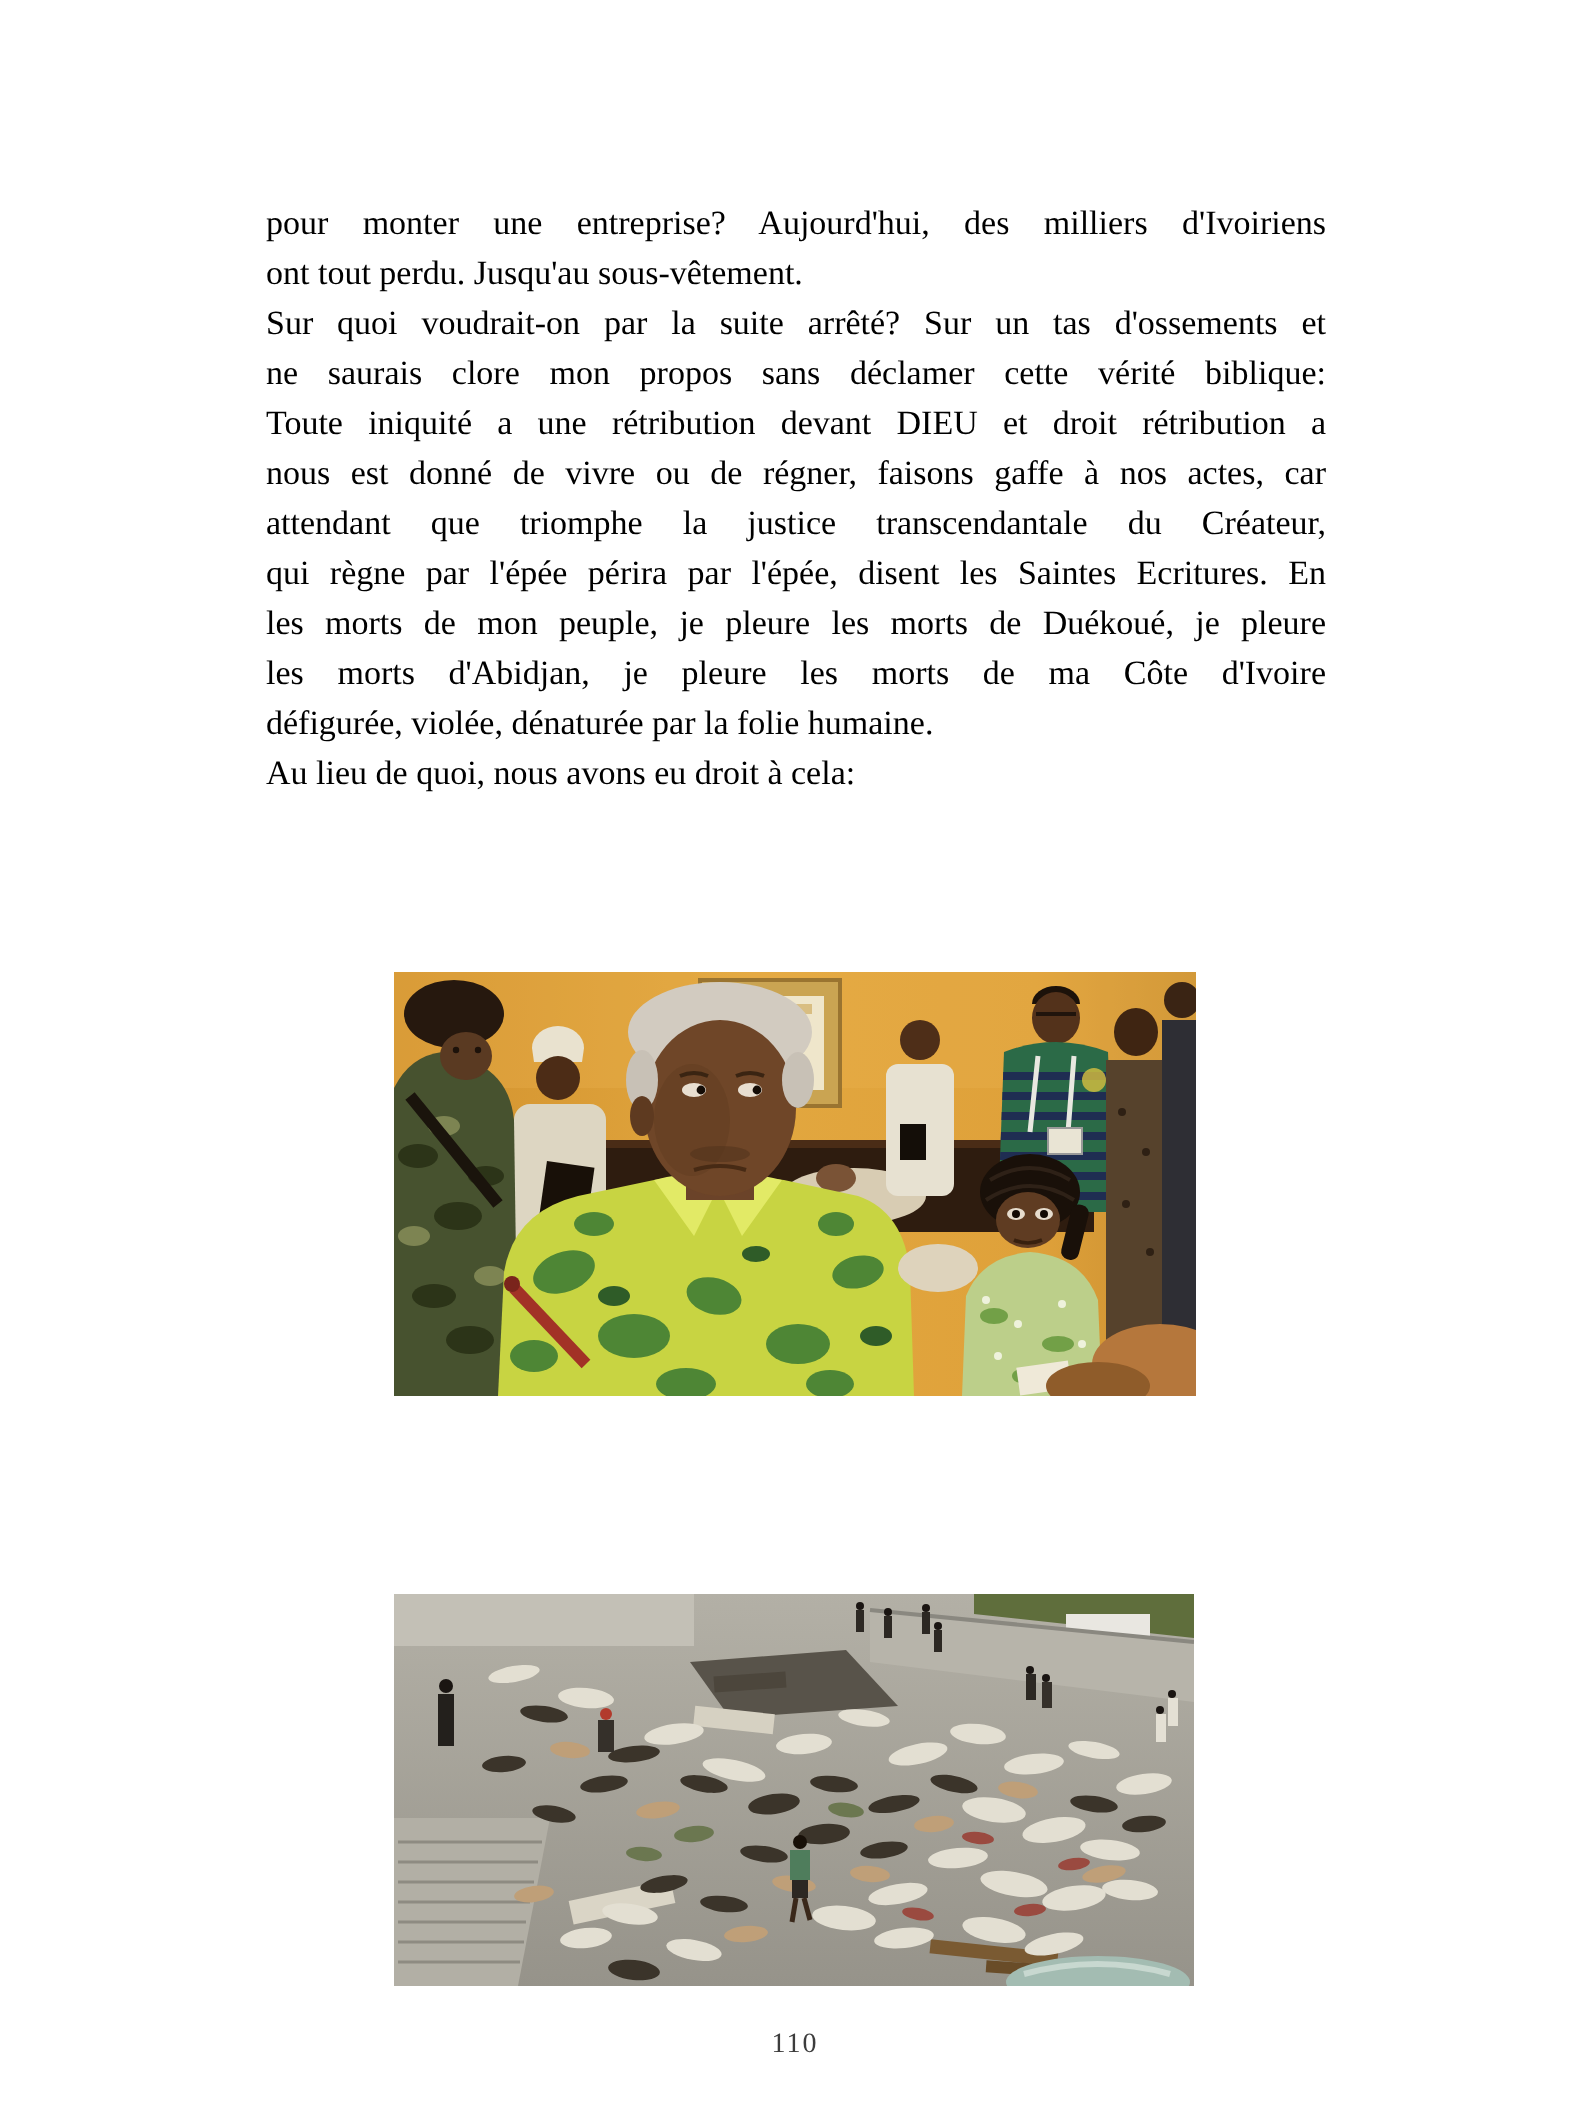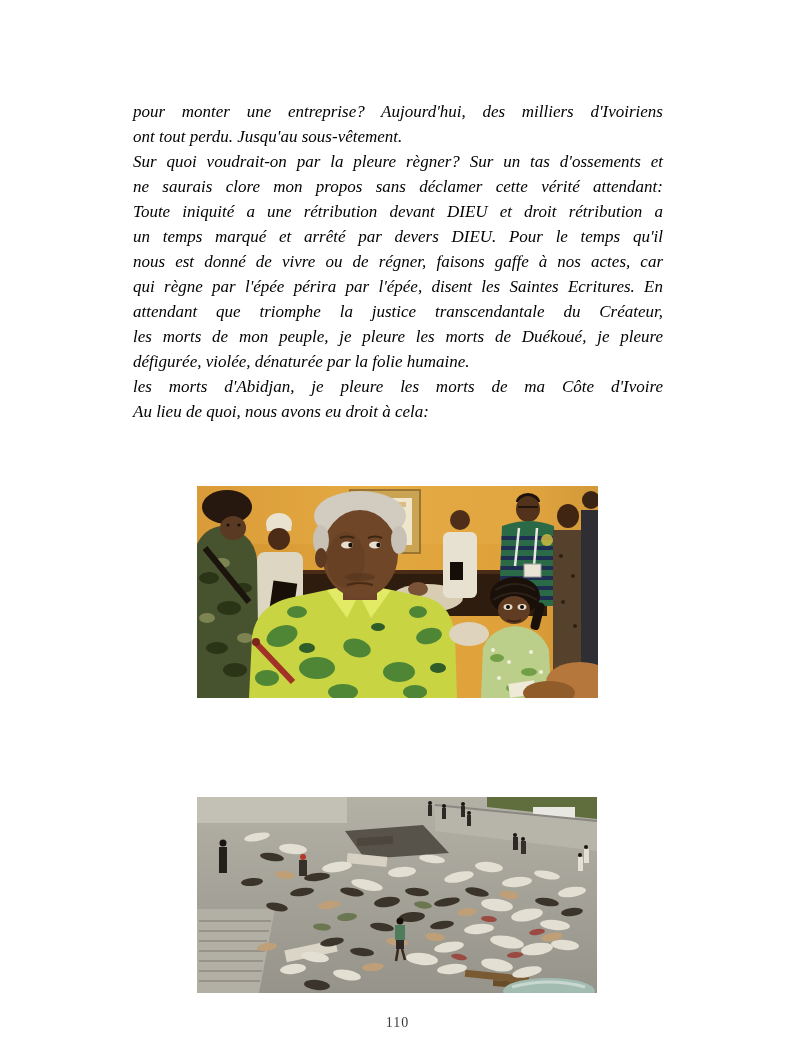--- a/index.html
+++ b/index.html
@@ -1,49 +1,48 @@
 <!DOCTYPE html>
 <html><head>
 <meta charset="utf-8">
 <style>
   html,body{margin:0;padding:0;background:#ffffff;}
   .page{
     position:relative;width:795px;height:1063px;background:#ffffff;
     font-family:"Liberation Serif","DejaVu Serif",serif;color:#000;
     overflow:hidden;
   }
-  .textblock{position:absolute;left:133px;width:530px;font-size:17px;font-style:italic;}
+  .textblock{position:absolute;left:133px;width:530px;font-size:17px;}
   .textblock .bl{height:25px;line-height:25px;}
   .jl{text-align:justify;text-align-last:justify;}
   .ll{text-align:right;text-align-last:left;}
   .photo{position:absolute;}
   .photo svg{display:block;width:100%;height:100%;}
   .pagenum{
     position:absolute;left:0;right:0;top:1015px;text-align:center;
     font-size:14px;color:#3d3d3d;letter-spacing:1px;
   }
 </style>
 </head>
 <body>
 
 <div class="page">
 
   <div class="textblock" style="top:99px;">
     <div class="bl jl">pour monter une entreprise? Aujourd'hui, des milliers d'Ivoiriens</div>
     <div class="bl ll">ont tout perdu. Jusqu'au sous-vêtement.</div>
-    <div class="bl jl">Sur quoi voudrait-on par la pleure règner? Sur un tas d'ossements et</div>
-    <div class="bl jl">ne saurais clore mon propos sans déclamer cette vérité attendant:</div>
+    <div class="bl jl">Sur quoi voudrait-on par la suite arrêté? Sur un tas d'ossements et</div>
+    <div class="bl jl">ne saurais clore mon propos sans déclamer cette vérité biblique:</div>
     <div class="bl jl">Toute iniquité a une rétribution devant DIEU et droit rétribution a</div>
-    <div class="bl jl">un temps marqué et arrêté par devers DIEU. Pour le temps qu'il</div>
     <div class="bl jl">nous est donné de vivre ou de régner, faisons gaffe à nos actes, car</div>
+    <div class="bl jl">attendant que triomphe la justice transcendantale du Créateur,</div>
     <div class="bl jl">qui règne par l'épée périra par l'épée, disent les Saintes Ecritures. En</div>
-    <div class="bl jl">attendant que triomphe la justice transcendantale du Créateur,</div>
     <div class="bl jl">les morts de mon peuple, je pleure les morts de Duékoué, je pleure</div>
+    <div class="bl jl">les morts d'Abidjan, je pleure les morts de ma Côte d'Ivoire</div>
     <div class="bl ll">défigurée, violée, dénaturée par la folie humaine.</div>
-    <div class="bl jl">les morts d'Abidjan, je pleure les morts de ma Côte d'Ivoire</div>
     <div class="bl ll">Au lieu de quoi, nous avons eu droit à cela:</div>
   </div>
 
   <div class="photo" style="left:197px;top:486px;width:401px;height:212px;" aria-label="Le président Laurent Gbagbo et la Première Dame Simone Ehivet Gbagbo entourés de soldats dans une chambre">
     <svg viewBox="0 0 401 212" preserveAspectRatio="none">
       <defs>
         <linearGradient id="wall1" x1="0" y1="0" x2="1" y2="0">
           <stop offset="0" stop-color="#d2922e"></stop>
           <stop offset="0.45" stop-color="#e2a73f"></stop>
           <stop offset="0.8" stop-color="#dfa13a"></stop>

